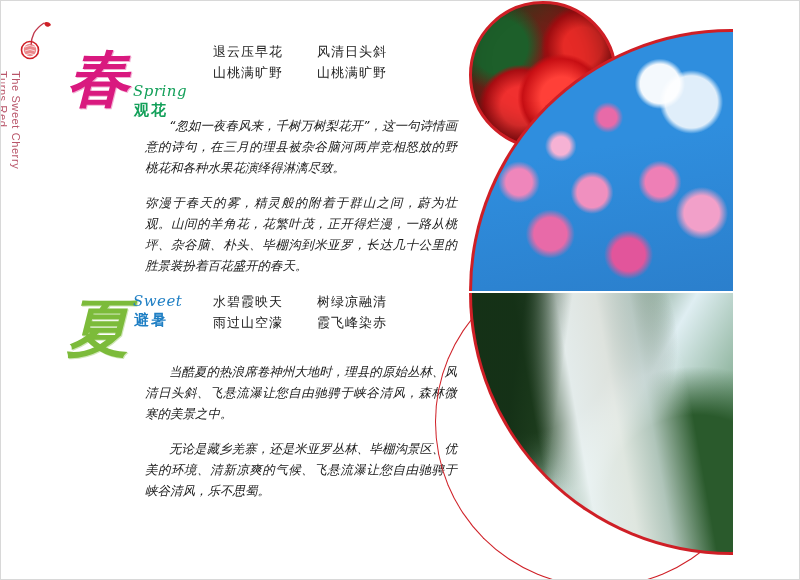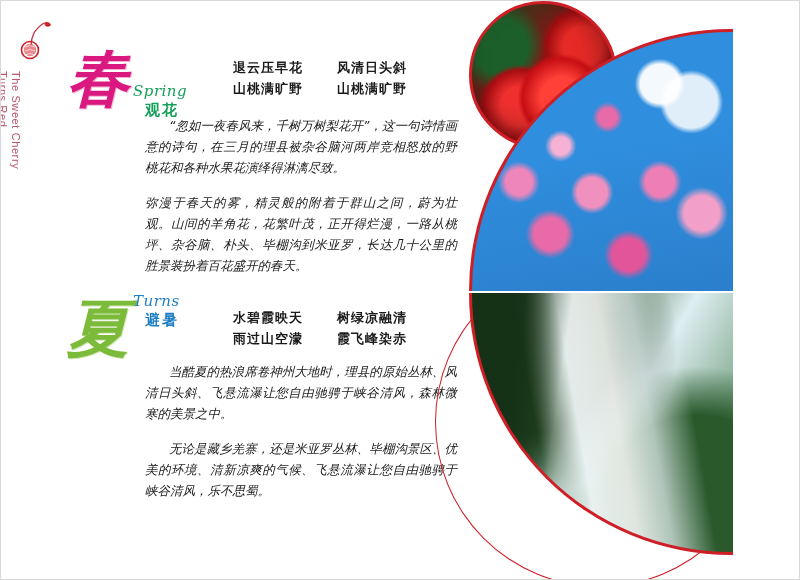--- a/index.html
+++ b/index.html
@@ -88,42 +88,41 @@
     position: absolute;
     left: 0;
     top: 1px;
     font-family: "DejaVu Serif", serif;
     font-style: italic;
     font-size: 15px;
     letter-spacing: .5px;
   }
   .season-cn {
     position: absolute;
-    left: 12px;
+    left: 1px;
     top: 20px;
     font-size: 15px;
     font-family: "DejaVu Serif", serif;
     font-weight: 700;
     letter-spacing: 2px;
     text-align: right;
   }
   #spring-en, #spring-cn { color: #14a05a; margin-top: 40px; }
   #summer-en, #summer-cn { color: #1f7fc4; }
 
   .couplet {
     position: absolute;
-    left: 100px;
+    left: 80px;
     top: 0;
     width: 270px;
     color: #1b1b1b;
     font-family: "DejaVu Serif", serif;
-    font-weight: 700;
+    font-weight: 400;
     font-size: 13px;
     letter-spacing: 1px;
-    margin-top: 16px;
   }
   .couplet-line {
     display: block;
     height: 21px;
     line-height: 21px;
     white-space: nowrap;
   }
   .couplet-line span.a { display:inline-block; width: 104px; }
   .couplet-line span.b { display:inline-block; }
 
@@ -266,21 +265,21 @@
     <div class="season-body" id="spring-body">
       <p class="indent">“忽如一夜春风来，千树万树梨花开”，这一句诗情画意的诗句，在三月的理县被杂谷脑河两岸竞相怒放的野桃花和各种水果花演绎得淋漓尽致。</p>
       <p>弥漫于春天的雾，精灵般的附着于群山之间，蔚为壮观。山间的羊角花，花繁叶茂，正开得烂漫，一路从桃坪、杂谷脑、朴头、毕棚沟到米亚罗，长达几十公里的胜景装扮着百花盛开的春天。</p>
     </div>
   </div>
 
   <div class="season-block" id="season-summer">
     <div class="season-glyph" id="summer-glyph">夏</div>
 
     <div class="season-head">
-      <div class="season-en" id="summer-en">Turns</div>
+      <div class="season-en" id="summer-en">Sweet</div>
       <div class="season-cn" id="summer-cn">避暑</div>
 
       <div class="couplet">
         <span class="couplet-line">
           <span class="a">水碧霞映天</span><span class="b">树绿凉融清</span>
         </span>
         <span class="couplet-line">
           <span class="a">雨过山空濛</span><span class="b">霞飞峰染赤</span>
         </span>
       </div>

